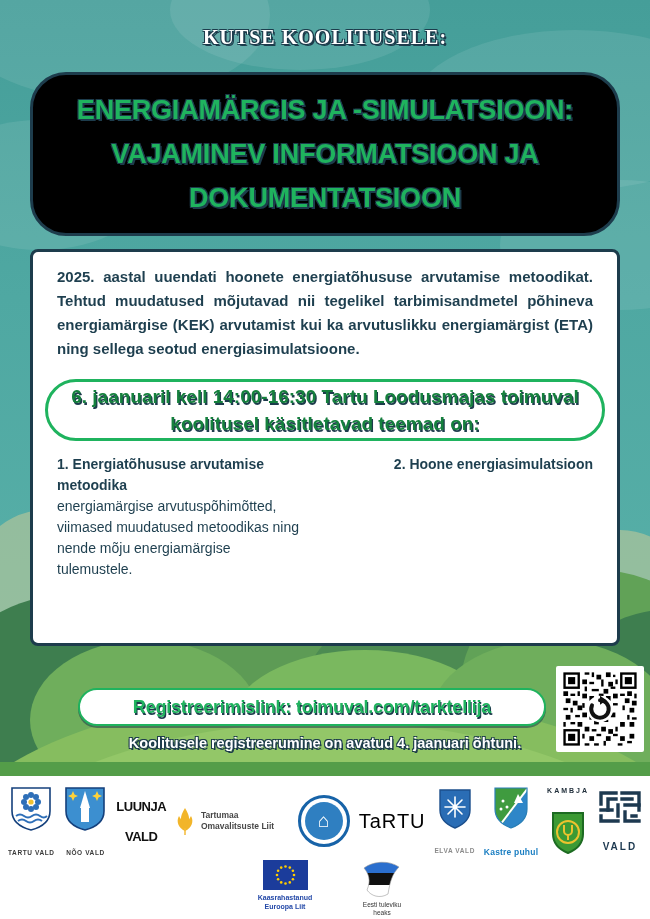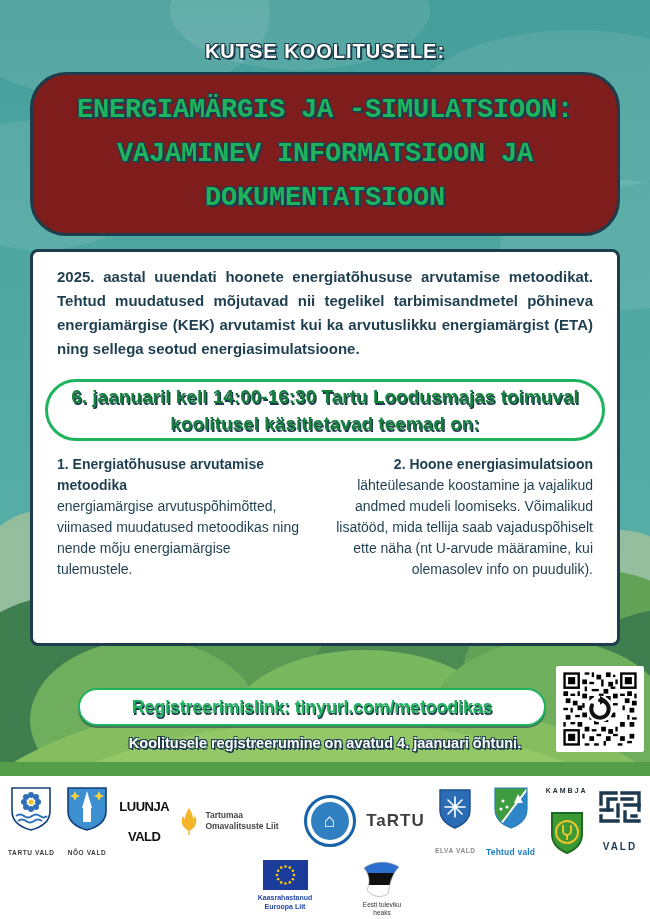--- a/index.html
+++ b/index.html
@@ -17,28 +17,29 @@
   .bush{position:absolute;border-radius:50%;}
   .trunk{position:absolute;background:#a6cb8e;border-radius:6px;}
   .grass1{position:absolute;left:-60px;top:693px;width:770px;height:240px;background:#86bd5f;
     border-radius:50% 50% 0 0/70% 70% 0 0;}
   .grass2{position:absolute;left:-40px;top:722px;width:740px;height:220px;background:#93c768;
     border-radius:50% 50% 0 0/80% 80% 0 0;}
   .strip{position:absolute;left:0;top:762px;width:650px;height:15px;background:#549d49;}
   .white-band{position:absolute;left:0;top:776px;width:650px;height:143px;background:#ffffff;}
   
   .kicker{
-    position:absolute;top:40px;left:0;right:0;text-align:center;
+    position:absolute;top:26px;left:0;right:0;text-align:center;
     font-size:20px;font-weight:800;letter-spacing:1px;color:#ffffff;
     text-shadow:-1px -1px 0 #1d3c4c,1px -1px 0 #1d3c4c,-1px 1px 0 #1d3c4c,1px 1px 0 #1d3c4c,2px 2px 0 #1d3c4c;
+    font-family:Liberation Serif, serif;
   }
   .title-card{
     position:absolute;left:30px;top:72px;width:590px;height:164px;
-    background:#7f1d1d;border:3px solid #1d3c4c;border-radius:36px;
-    display:flex;align-items:center;justify-content:center;padding:0 28px;font-family:Liberation Mono, monospace;
+    background:#000000;border:3px solid #1d3c4c;border-radius:36px;
+    display:flex;align-items:center;justify-content:center;padding:0 28px;
   }
   .title-card h1{
     margin:0;text-align:center;font-size:27px;line-height:44px;font-weight:800;
     letter-spacing:-0.2px;color:#1fb35e;
     text-shadow:-1px -1px 0 #1d3c4c,1px -1px 0 #1d3c4c,-1px 1px 0 #1d3c4c,2px 2px 0 #1d3c4c;
   }
   .body-card{
     position:absolute;left:30px;top:249px;width:590px;height:397px;
     background:#ffffff;border:3px solid #1d3c4c;border-radius:8px;
     padding:13px 24px 0;color:#1e3f4f;
@@ -85,21 +86,21 @@
   }
   .logo-item{display:flex;flex-direction:column;align-items:center;gap:17px;}
   .logo-caption{font-size:6.5px;font-weight:700;color:#3a3a3a;letter-spacing:.6px;white-space:nowrap;}
   .luunja{font-weight:800;color:#111;font-size:13px;line-height:13px;letter-spacing:-0.5px;text-align:right;}
   .tol{display:flex;align-items:center;gap:6px;}
   .tol-text{width:88px;font-size:8.5px;line-height:11px;font-weight:600;color:#474747;}
   .trea{width:52px;height:52px;border-radius:50%;border:3px solid #1763a8;background:#fff;
     display:flex;align-items:center;justify-content:center;}
   .trea-inner{width:38px;height:38px;border-radius:50%;background:#2f7fc1;color:#fff;
     display:flex;align-items:center;justify-content:center;font-size:19px;font-weight:700;}
-  .tartu-word{font-size:17px;font-weight:700;letter-spacing:1px;color:#404040;}
+  .tartu-word{font-size:20px;font-weight:400;letter-spacing:1px;color:#000000;}
   .kastre-caption{font-size:8.5px;font-weight:800;color:#1a7ec2;letter-spacing:.2px;}
   .kambja-caption{font-size:7px;font-weight:700;color:#22303c;letter-spacing:2px;}
   .peipsi-caption{font-size:10px;font-weight:800;color:#1d3950;letter-spacing:2px;}
   .logo-row2{
     position:absolute;left:0;top:860px;width:650px;
     display:flex;justify-content:center;align-items:flex-start;gap:30px;
   }
   .eu-block,.est-block{display:flex;flex-direction:column;align-items:center;gap:3px;}
   .eu-caption{width:84px;text-align:center;font-size:7px;line-height:9px;font-weight:700;color:#2449a8;}
   .est-caption{width:50px;text-align:center;font-size:6.5px;line-height:8px;font-weight:500;color:#333;}
@@ -145,26 +146,25 @@
     <div class="session-pill">
       <div class="session-text">6. jaanuaril kell 14:00-16:30 Tartu Loodusmajas toimuval koolitusel käsitletavad teemad on:</div>
     </div>
     <div class="columns">
       <div class="col col-1">
         <span class="col-title">1. Energiatõhususe arvutamise metoodika</span><br>
         <span class="col-desc">energiamärgise arvutuspõhimõtted, viimased muudatused metoodikas ning nende mõju energiamärgise tulemustele.</span>
       </div>
       <div class="col col-2">
         <span class="col-title">2. Hoone energiasimulatsioon</span><br>
-        <span class="col-desc">lähteülesande koostamine ja vajalikud andmed mudeli loomiseks. Võimalikud lisatööd, mida tellija saab vajaduspõhiselt ette näha (nt U-arvude määramine, kui olemasolev info on puudulik).</span>
       </div>
     </div>
   </div>
 
-  <div class="reg-pill">Registreerimislink: tinyurl.com/metoodikas</div>
+  <div class="reg-pill">Registreerimislink: toimuval.com/tarktellija</div>
   <div class="reg-note">Koolitusele registreerumine on avatud 4. jaanuari õhtuni.</div>
 
   <div class="qr">
     <svg width="80" height="78" viewBox="0 0 33 33">
       <rect x="0" y="0" width="33" height="33" fill="#fff"></rect>
       <g fill="#000">
         <rect x="1" y="1" width="7" height="7"></rect>
           <rect x="25" y="1" width="7" height="7"></rect>
           <rect x="1" y="25" width="7" height="7"></rect>
         <rect x="2" y="2" width="5" height="5" fill="#fff"></rect>
@@ -328,21 +328,21 @@
           <rect x="0" y="0" width="38" height="44" fill="#3f9b3f"></rect>
           <polygon points="6,44 38,0 38,44" fill="#2e86c8"></polygon>
           <line x1="5" y1="43" x2="36" y2="2" stroke="#fff" stroke-width="2"></line>
           <polygon points="26,8 31,17 22,17" fill="#fff"></polygon>
           <circle cx="11" cy="15" r="1.5" fill="#fff"></circle>
             <circle cx="15" cy="21" r="1.5" fill="#fff"></circle>
             <circle cx="9" cy="23" r="1.5" fill="#fff"></circle>
         </g>
         <path d="M3 2 H35 V23 Q35 36 19 42 Q3 36 3 23 Z" fill="none" stroke="#2a7fb8" stroke-width="1.2"></path>
       </svg>
-      <div class="kastre-caption">Tehtud vald</div>
+      <div class="kastre-caption">Kastre puhul</div>
     </div>
 
     <div class="logo-item">
       <div class="kambja-caption">KAMBJA</div>
       <svg width="36" height="44" viewBox="0 0 36 44">
         <path d="M3 2 H33 V23 Q33 36 18 42 Q3 36 3 23 Z" fill="#3c9a34" stroke="#1d6b22" stroke-width="2"></path>
         <circle cx="18" cy="21" r="11" fill="none" stroke="#ecc32e" stroke-width="2"></circle>
         <path d="M14 14 V20 a4 4 0 0 0 8 0 V14" fill="none" stroke="#ecc32e" stroke-width="2"></path>
         <line x1="18" y1="24" x2="18" y2="29" stroke="#ecc32e" stroke-width="2"></line>
       </svg>

